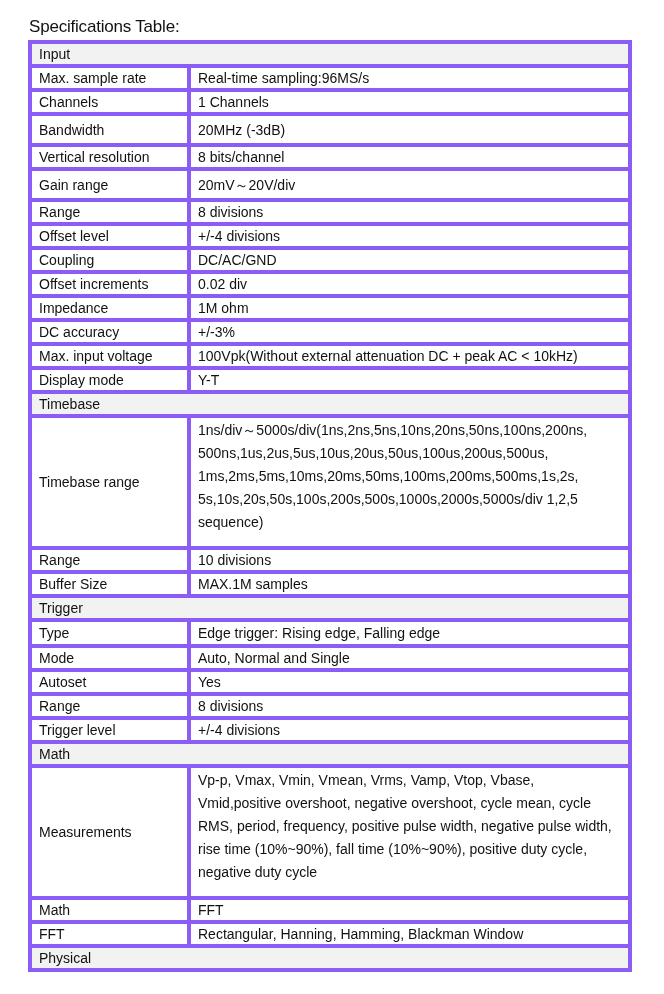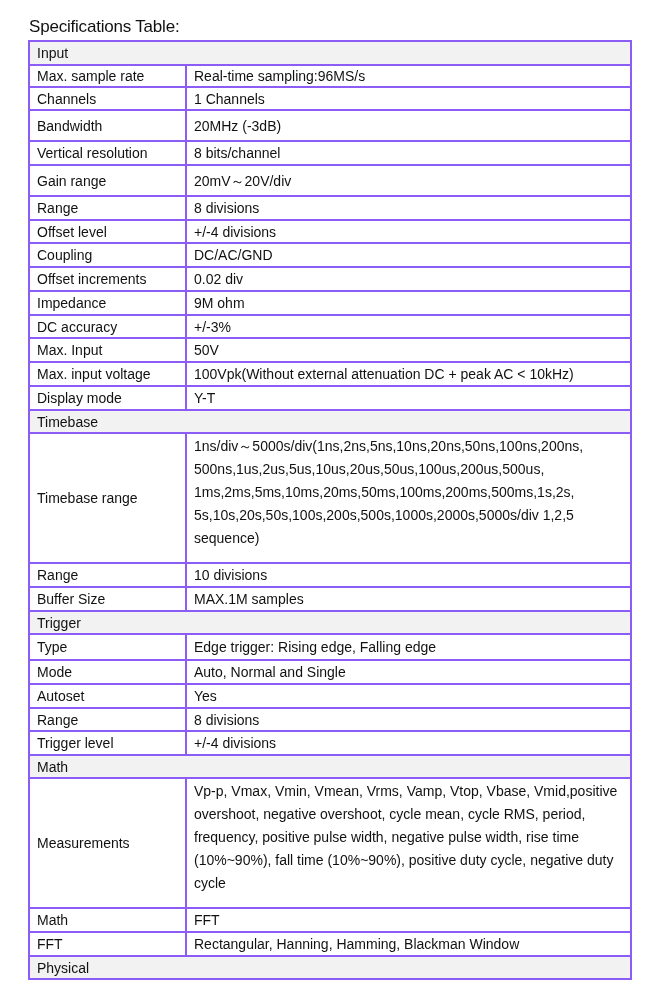--- a/index.html
+++ b/index.html
@@ -1,19 +1,19 @@
 <!DOCTYPE html>
 <html><head>
 <meta charset="utf-8">
 <style>
   html, body { margin: 0; padding: 0; background: #ffffff; }
   body { width: 664px; height: 994px; position: relative; font-family: "Liberation Sans", sans-serif; color: #111; }
   .title { position: absolute; left: 29px; top: 17px; font-size: 17px; font-weight: normal; letter-spacing: -0.2px; }
   table.spec { position: absolute; left: 28px; top: 40px; width: 604px; border-collapse: collapse; font-size: 14px; }
-  table.spec td { border: 2px solid #8b5cf6; padding: 0 7px; vertical-align: middle; line-height: 20px; }
+  table.spec td { border: 4px solid #8b5cf6; padding: 0 7px; vertical-align: middle; line-height: 20px; }
   table.spec td.label { width: 141px; }
   table.spec tr.section td { background: #f2f2f2; }
   table.spec td.multi { line-height: 23px; padding-top: 1px; padding-bottom: 12px; }
 </style>
 </head>
 <body>
 
 <div class="title">Specifications Table:</div>
 
 <table class="spec">
@@ -53,29 +53,25 @@
     <tr style="height:24px">
         <td class="label">Coupling</td>
         <td>DC/AC/GND</td>
       </tr>
     <tr style="height:24px">
         <td class="label">Offset increments</td>
         <td>0.02 div</td>
       </tr>
     <tr style="height:24px">
         <td class="label">Impedance</td>
-        <td>9M ohm</td>
+        <td>1M ohm</td>
       </tr>
     <tr style="height:23px">
         <td class="label">DC accuracy</td>
         <td>+/-3%</td>
-      </tr>
-    <tr style="height:24px">
-        <td class="label">Max. Input</td>
-        <td>50V</td>
       </tr>
     <tr style="height:24px">
         <td class="label">Max. input voltage</td>
         <td>100Vpk(Without external attenuation DC + peak AC &lt; 10kHz)</td>
       </tr>
     <tr style="height:24px">
         <td class="label">Display mode</td>
         <td>Y-T</td>
       </tr>
 

